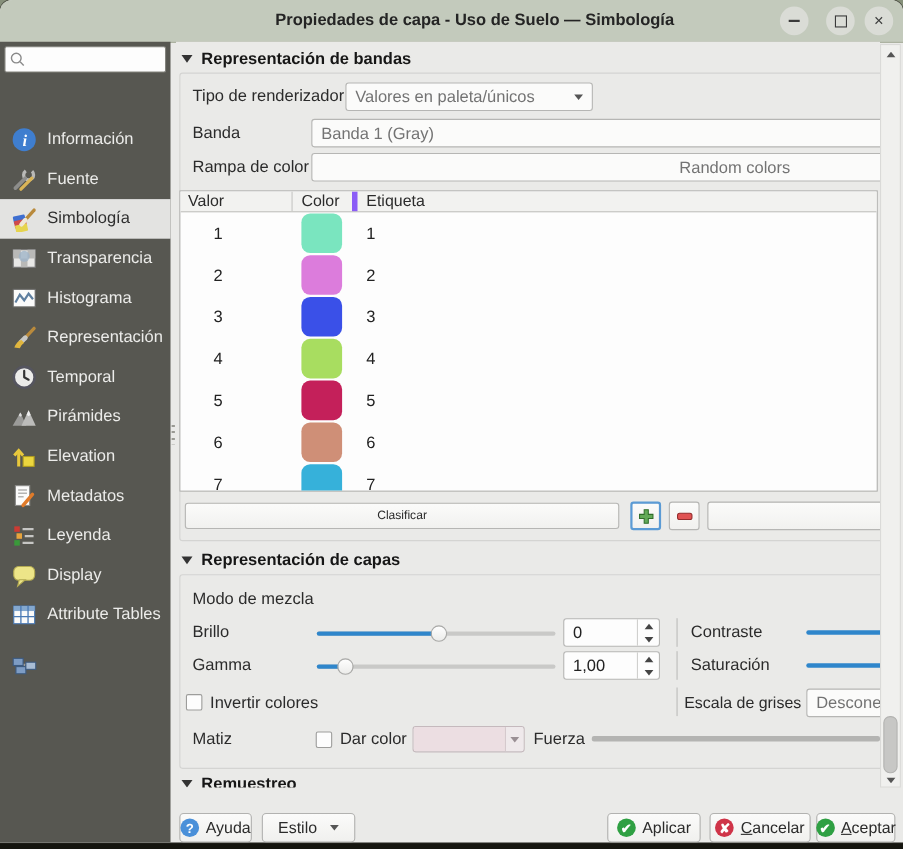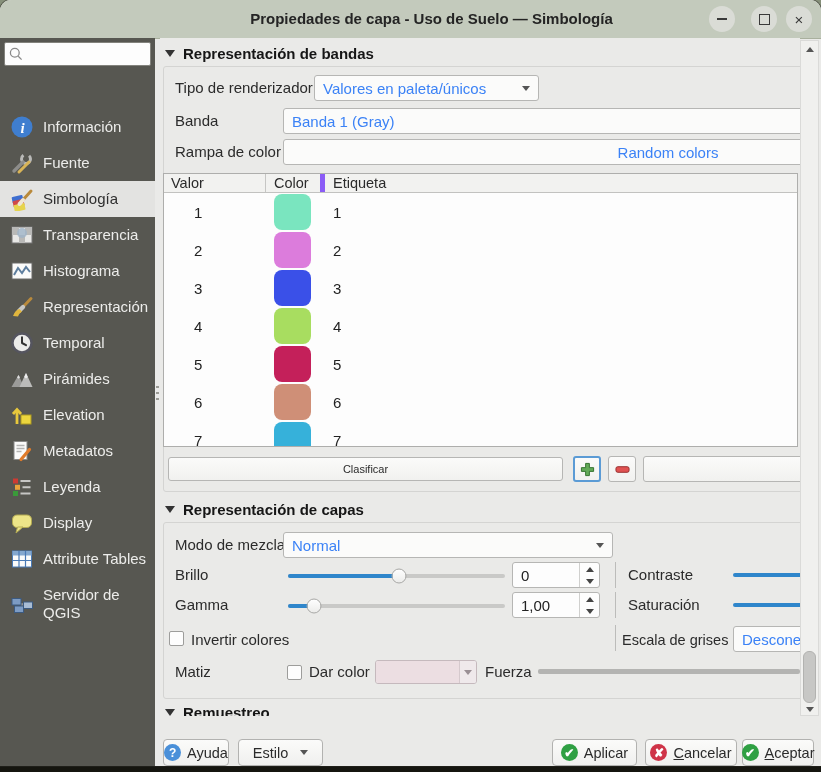--- a/index.html
+++ b/index.html
@@ -37,21 +37,21 @@
   .splitter-dots{position:absolute;left:156px;top:386px;width:3px;height:18px;
     background:repeating-linear-gradient(#9a9a94 0,#9a9a94 2px,transparent 2px,transparent 6px);}
   
   .main{position:absolute;left:160px;top:38px;width:640px;height:678px;overflow:hidden;background:#eaeae8;}
   .sec-head{position:absolute;height:18px;display:flex;align-items:center;gap:8px;cursor:default;}
   .sec-head .tri{width:0;height:0;border-left:5px solid transparent;border-right:5px solid transparent;border-top:7px solid #333;}
   .sec-head .stext{font-size:15px;font-weight:bold;color:#161616;}
   .gframe{position:absolute;border:1px solid #d4d4d2;border-radius:3px;}
   .lbl{position:absolute;font-size:15px;color:#2b2b2b;line-height:16px;white-space:nowrap;}
   .combo{position:absolute;height:26px;box-sizing:border-box;background:#fbfbfa;border:1px solid #b6b6b4;
-         border-radius:3px;display:flex;align-items:center;padding:0 8px;font-size:15px;color:#3b82f6;}
+         border-radius:3px;display:flex;align-items:center;padding:0 8px;font-size:15px;color:#737373;}
   .combo .ctext{flex:1;white-space:nowrap;overflow:hidden;}
   .arr-dn{width:0;height:0;border-left:4px solid transparent;border-right:4px solid transparent;border-top:5px solid #555;flex:none;}
   .btn{box-sizing:border-box;background:linear-gradient(#fbfbfa,#f1f1ef);border:1px solid #b6b6b4;border-radius:3px;
        display:flex;align-items:center;justify-content:center;font-size:11px;color:#2b2b2b;cursor:default;}
   
   .rtable{position:absolute;left:3px;top:135px;width:635px;height:274px;background:#fdfdfd;
           border:1px solid #aeaeac;box-sizing:border-box;overflow:hidden;}
   .thead{display:flex;height:18px;background:#f2f2f0;border-bottom:1px solid #c2c2c0;font-size:14.5px;color:#2b2b2b;}
   .thead .hc{box-sizing:border-box;display:flex;align-items:center;}
   .hc1{width:102px;padding-left:7px;border-right:1px solid #c6c6c4;}
@@ -254,21 +254,20 @@
     </div>
     <div class="side-item" style="top:539px;height:54px">
       <span class="icn">
           <svg viewBox="0 0 24 24" width="24" height="24">
             <path d="M6 12 L12 12 L12 17 M12 12 L18 12" stroke="#9a9a98" stroke-width="1.4" fill="none"></path>
             <rect x="2" y="6.5" width="9" height="6.5" fill="#7d9cc4" stroke="#3c5a80"></rect>
             <rect x="4.5" y="14" width="9" height="6.5" fill="#7d9cc4" stroke="#3c5a80"></rect>
             <rect x="13.5" y="10" width="9" height="6.5" fill="#a8bcd4" stroke="#3c5a80"></rect>
           </svg>
         </span>
-      <span class="slabel" style="width:96px">Servidor de QGIS</span>
     </div>
   </div>
   <div class="splitter-dots"></div>
 
   <div class="main">
 
     <div class="sec-head" style="left:5px;top:6px">
       <span class="tri"></span>
       <span class="stext">Representación de bandas</span>
     </div>
@@ -362,24 +361,20 @@
     </div>
     <div class="btn" style="position:absolute;left:483px;top:418px;width:170px;height:26px"></div>
 
     <div class="sec-head" style="left:5px;top:462px">
       <span class="tri"></span>
       <span class="stext">Representación de capas</span>
     </div>
     <div class="gframe" style="left:3px;top:484px;width:700px;height:175px"></div>
 
     <div class="lbl" style="left:15px;top:499px">Modo de mezcla</div>
-    <div class="combo" style="left:123px;top:494px;width:330px">
-      <span class="ctext">Normal</span>
-      <span class="arr-dn"></span>
-    </div>
 
     <div class="lbl" style="left:15px;top:529px">Brillo</div>
     <div class="slider" style="left:128px;top:530px;width:217px">
       <span class="groove"></span>
       <span class="fill" style="width: 51%;"></span>
       <span class="handle" style="top: 8px; left: 51%;"></span>
     </div>
     <div class="spin" style="left:352px;top:524px;width:88px">
       <span class="sval">0</span>
       <span class="sarrows">

